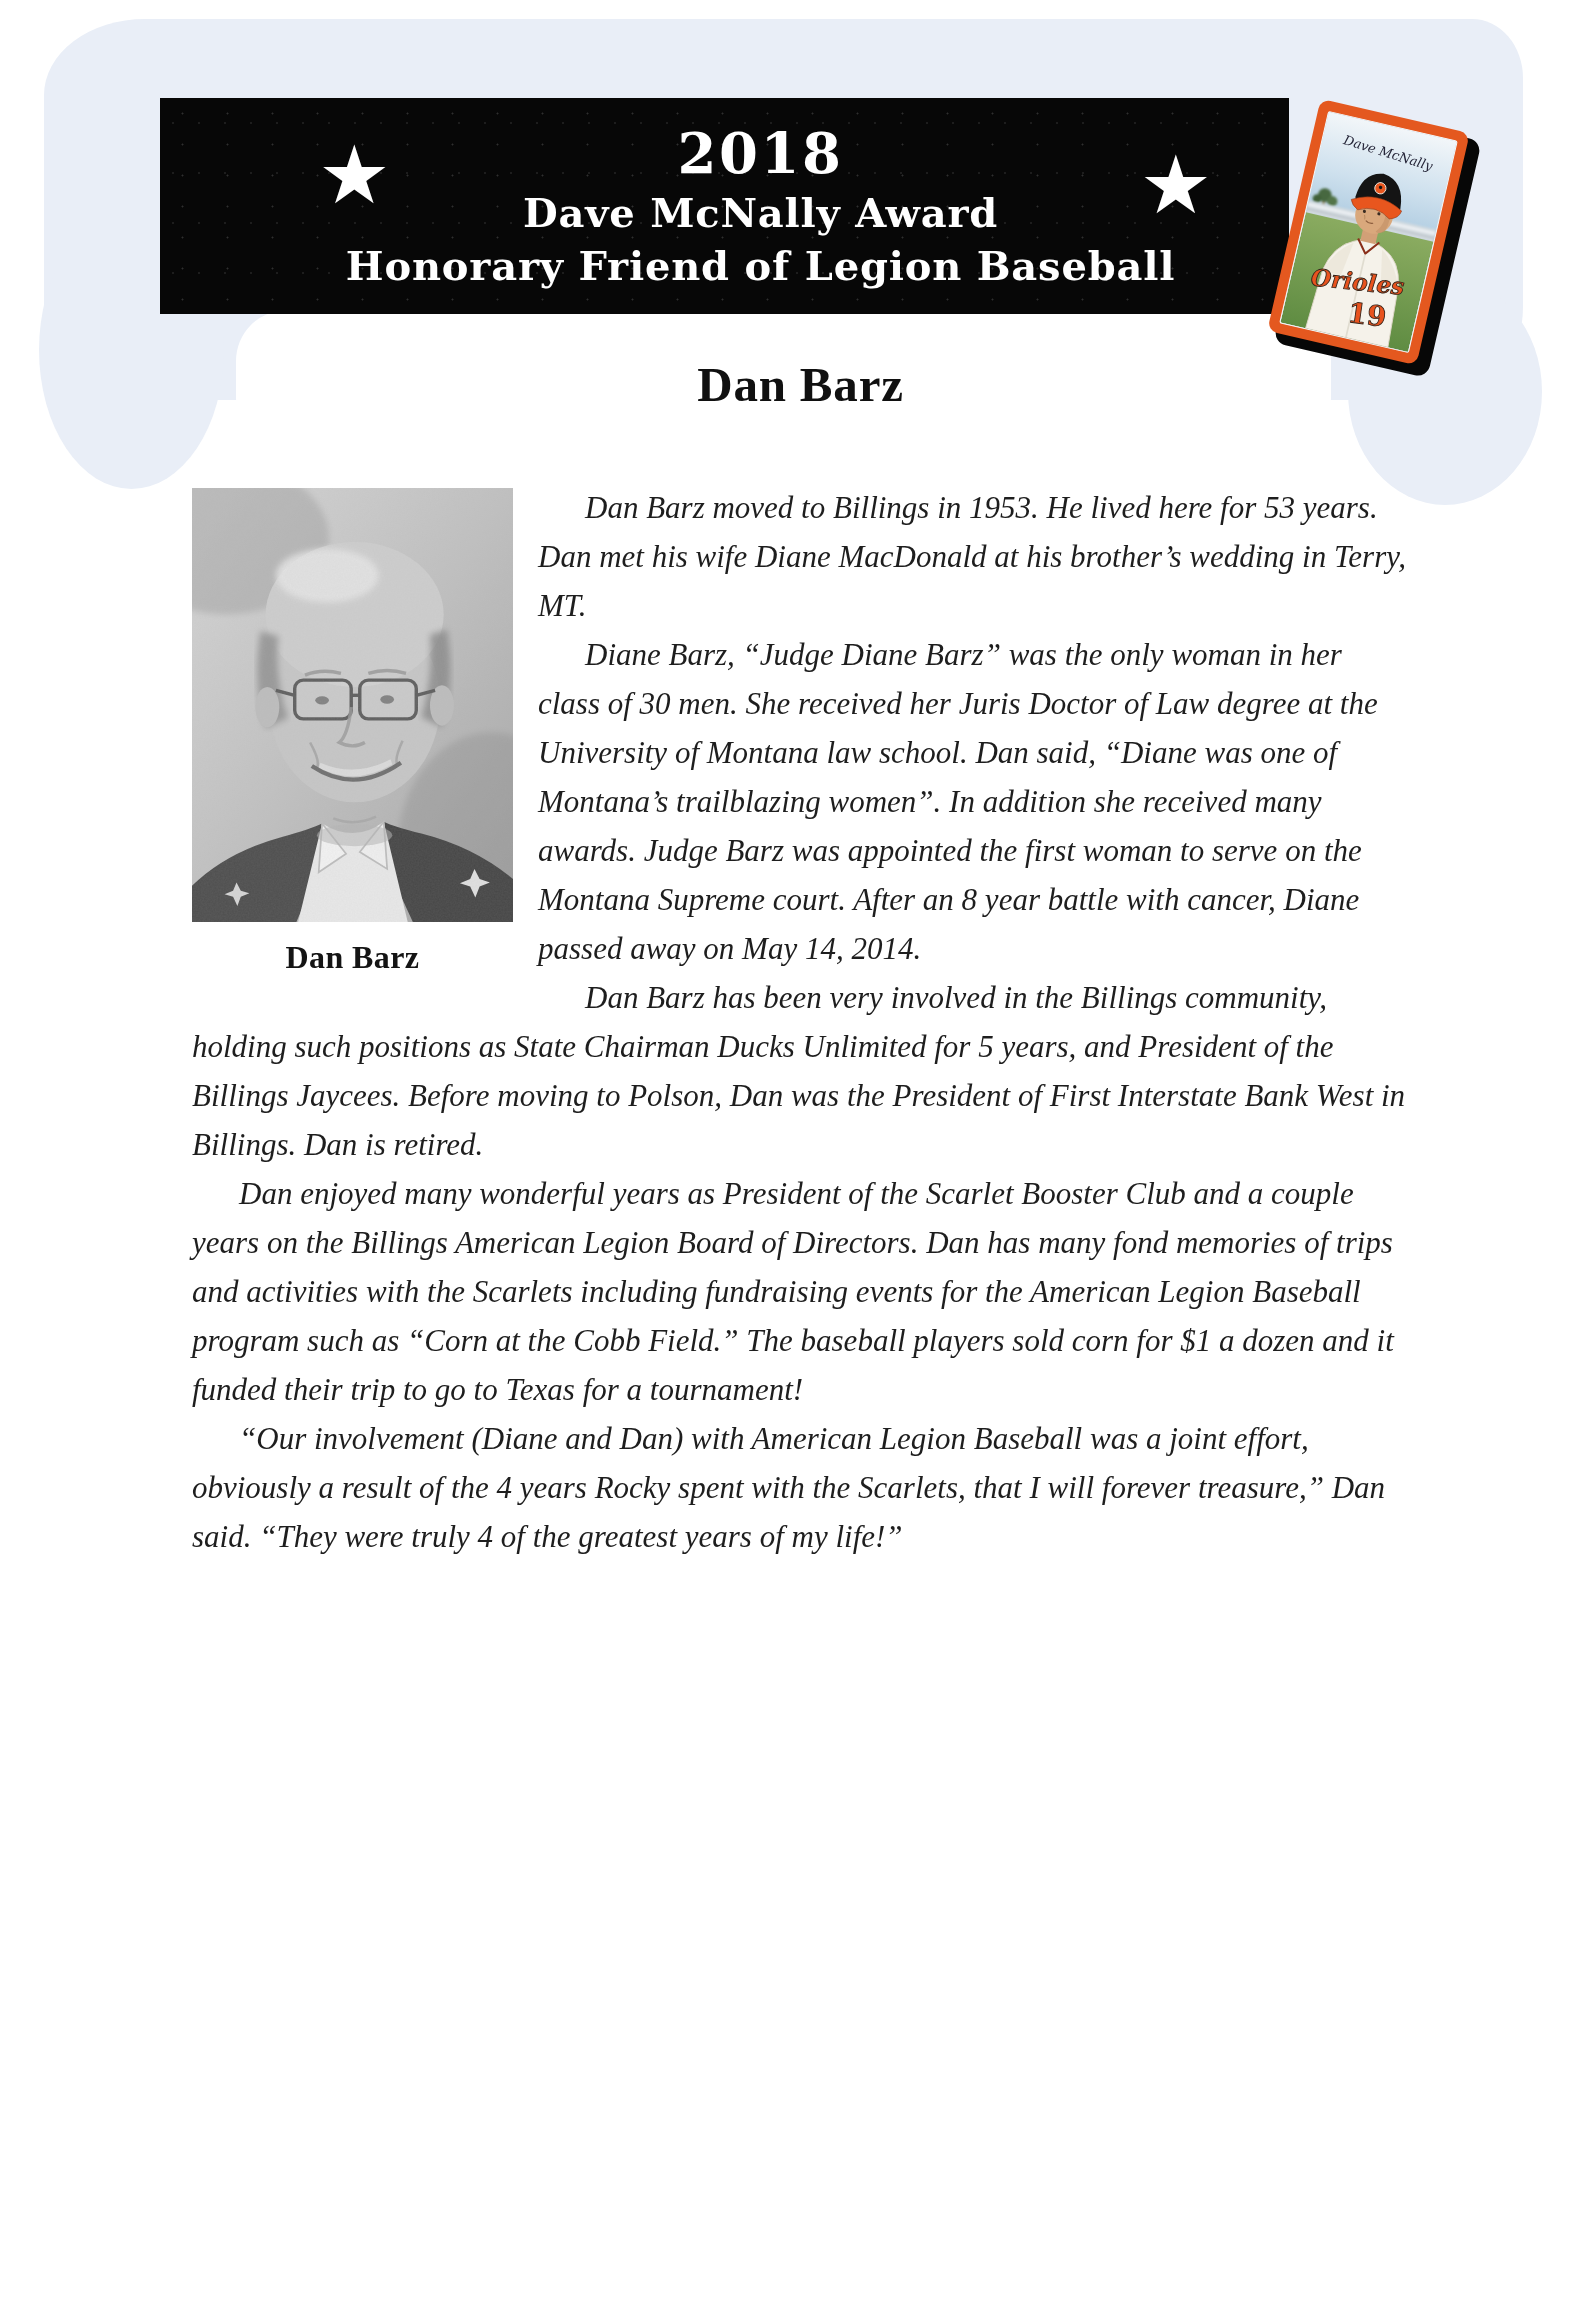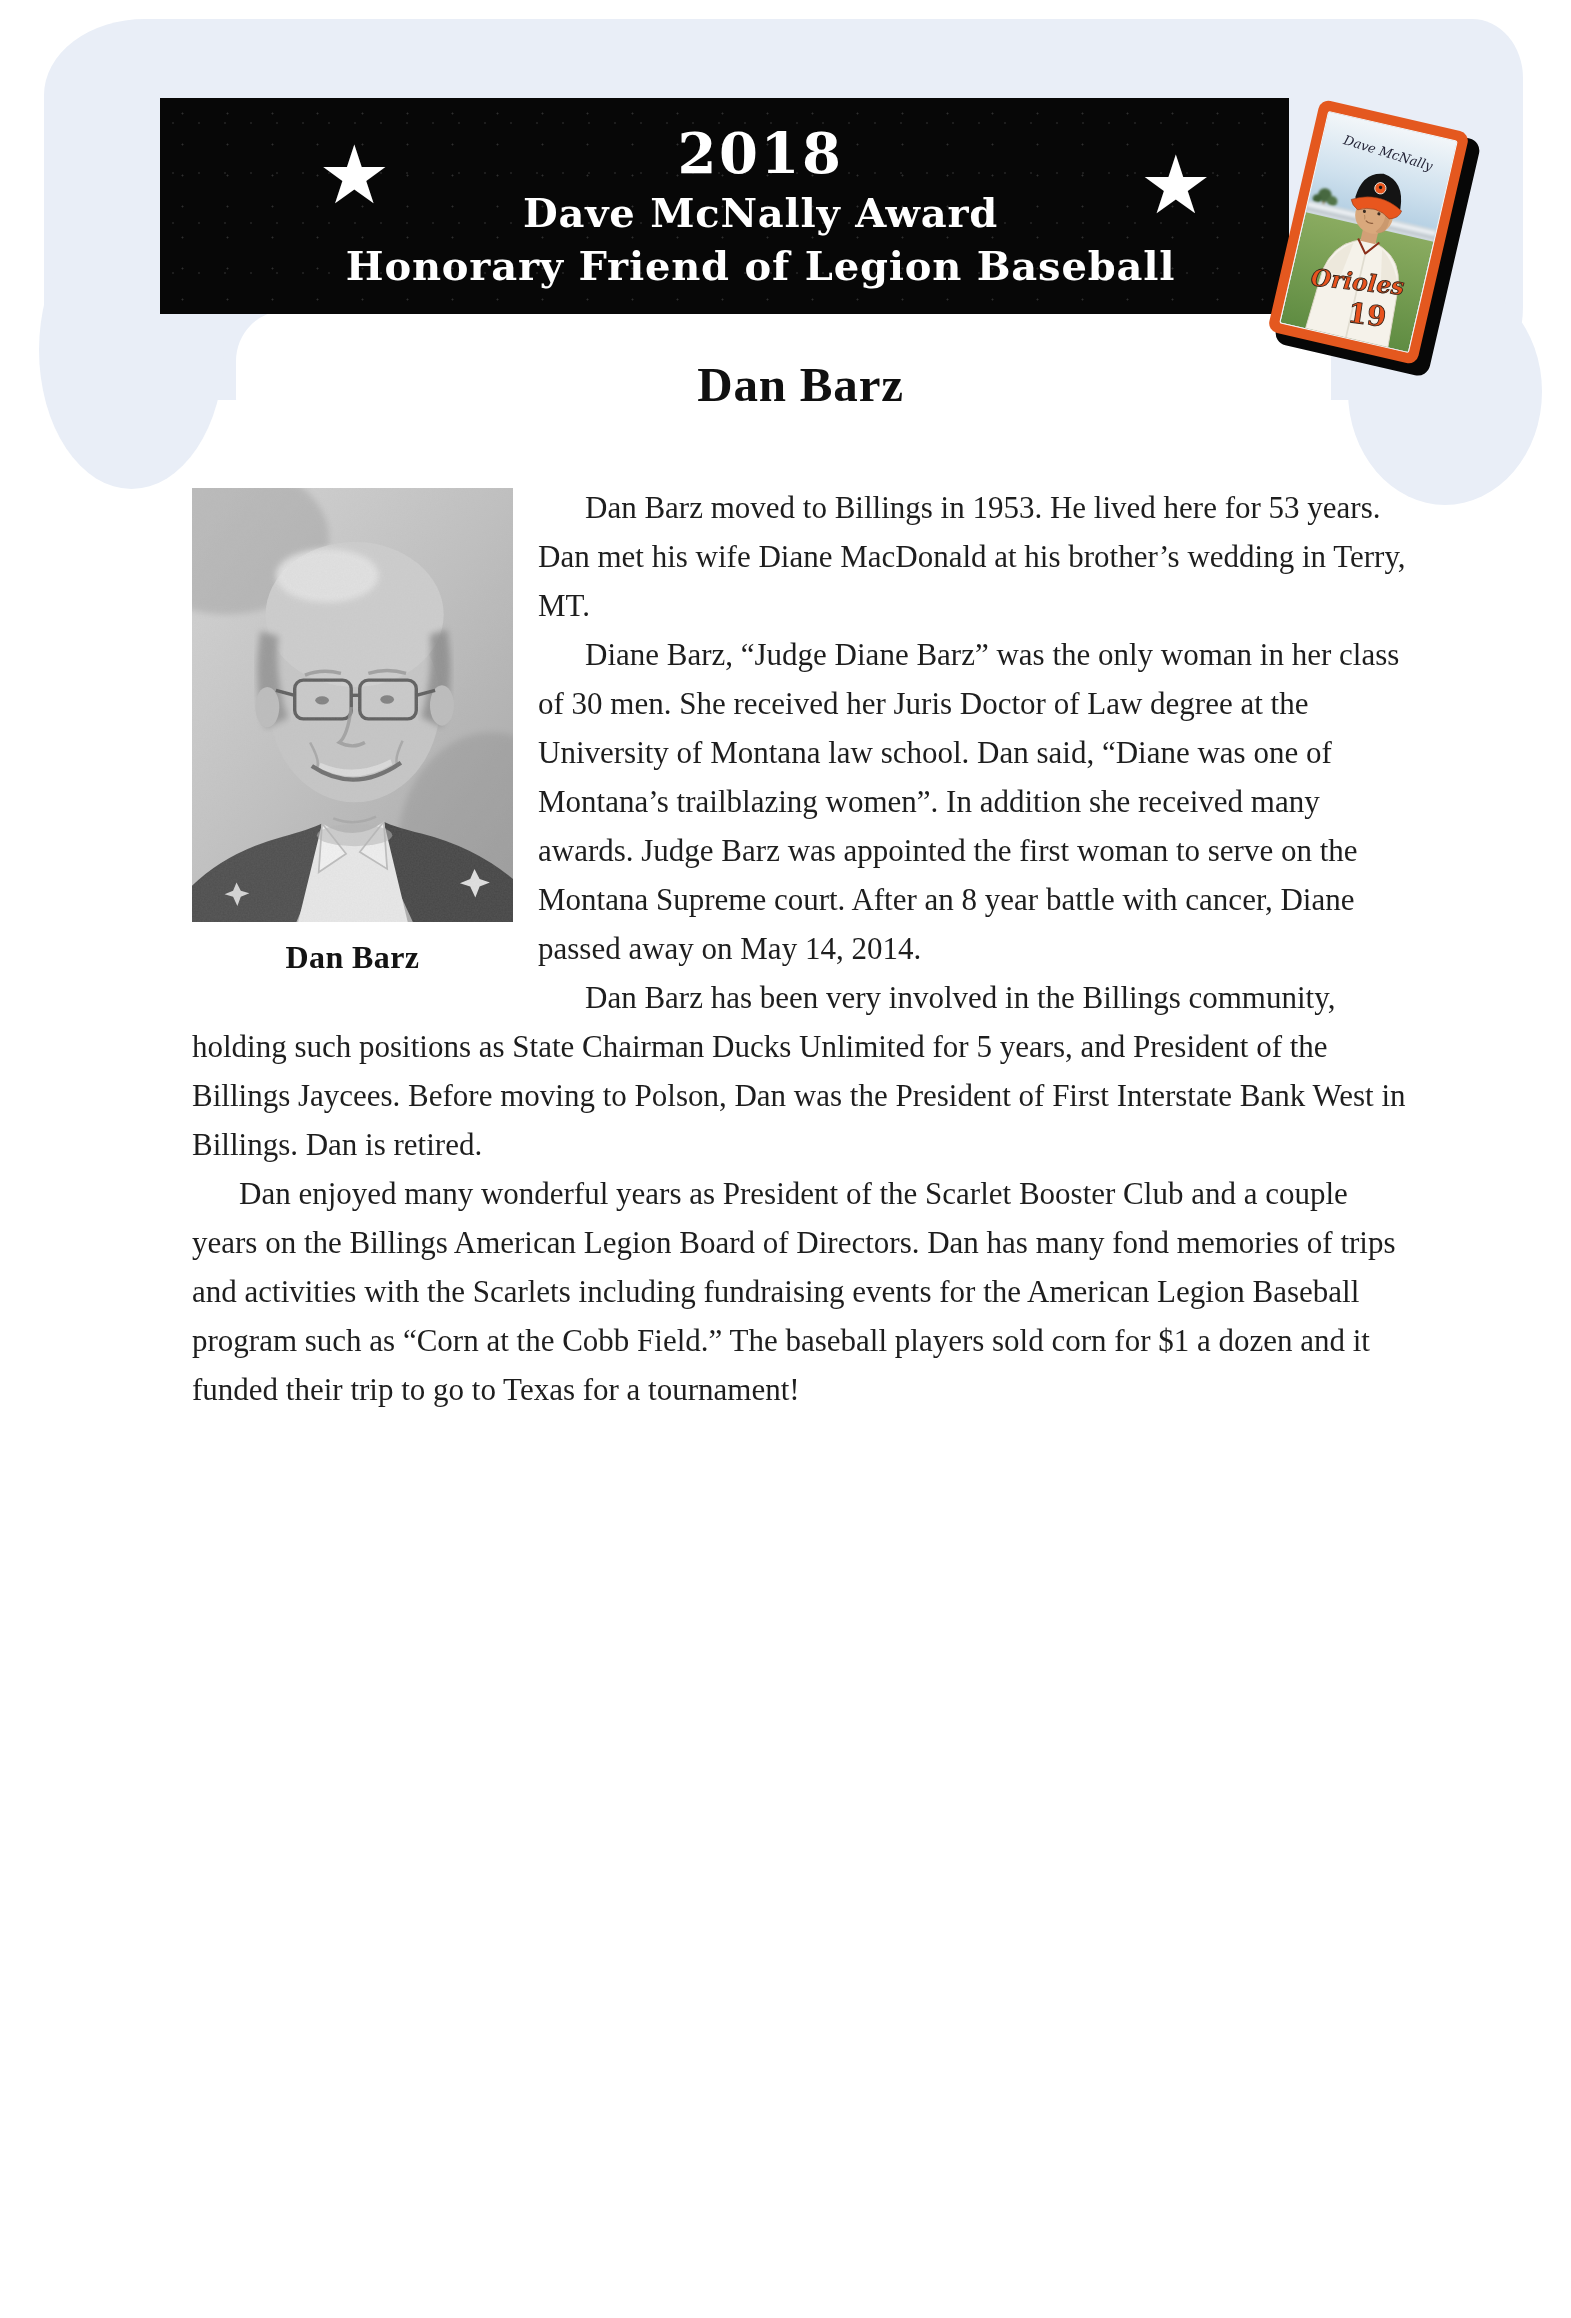--- a/index.html
+++ b/index.html
@@ -69,21 +69,21 @@
     position:absolute; left:194px; top:357px; width:1213px;
     text-align:center; font-weight:700; font-size:49px; line-height:56px;
     color:#101010; letter-spacing:0.8px;
   }
 
   
   .article {
     position:absolute; left:192px; top:483px; width:1216px;
     font-size:31px; line-height:49px; color:#1e1e1e;
   }
-  .article p { margin:0; text-indent:47px; }
+  .article p { margin:0; text-indent:47px;font-style:italic; }
   .photo-figure { float:left; width:321px; margin:5px 25px 3.4px 0; }
   .photo-frame { width:321px; height:434px; background:#c9c9c9; }
   .photo-frame svg { display:block; width:100%; height:100%; }
   .photo-caption {
     text-align:center; font-weight:700; font-size:32px; line-height:37px;
     margin-top:17px; color:#141414; letter-spacing:0.4px;
   }
 </style>
 </head>
 <body>
@@ -224,15 +224,16 @@
         <rect width="375" height="515" filter="url(#grain)" opacity="0.24"></rect>
       </svg>
     </div>
     <figcaption class="photo-caption">Dan Barz</figcaption>
   </figure>
   <div>
       <p>Dan Barz moved to Billings in 1953.  He lived here for 53 years. Dan met his wife Diane MacDonald at his brother’s wedding in Terry, MT.</p>
       <p>Diane Barz, “Judge Diane Barz” was the only woman in her class of 30 men.  She received her Juris Doctor of Law degree at the University of Montana law school.  Dan said, “Diane was one of Montana’s trailblazing women”. In addition she received many awards.  Judge Barz was appointed the first woman to serve on the Montana Supreme court. After an 8 year battle with cancer, Diane passed away on May 14, 2014.</p>
       <p>Dan Barz has been very involved in the Billings community, holding such positions as State Chairman Ducks Unlimited for 5 years, and President of the Billings Jaycees. Before moving to Polson, Dan was the President of First Interstate Bank West in Billings. Dan is retired.</p>
       <p>Dan enjoyed many wonderful years as President of the Scarlet Booster Club and a couple years on the Billings American Legion Board of Directors. Dan has many fond memories of trips and activities with the Scarlets including fundraising events for the American Legion Baseball program such as “Corn at the Cobb Field.”  The baseball players sold corn for $1 a dozen and it funded their trip to go to Texas for a tournament!</p>
+      <p>“Our involvement (Diane and Dan) with American Legion Baseball was a joint effort, obviously a result of the 4 years Rocky spent with the Scarlets, that I will forever treasure,” Dan said. “They were truly 4 of the greatest years of my life!”</p>
     </div>
 </div>
 
 
 </body></html>

